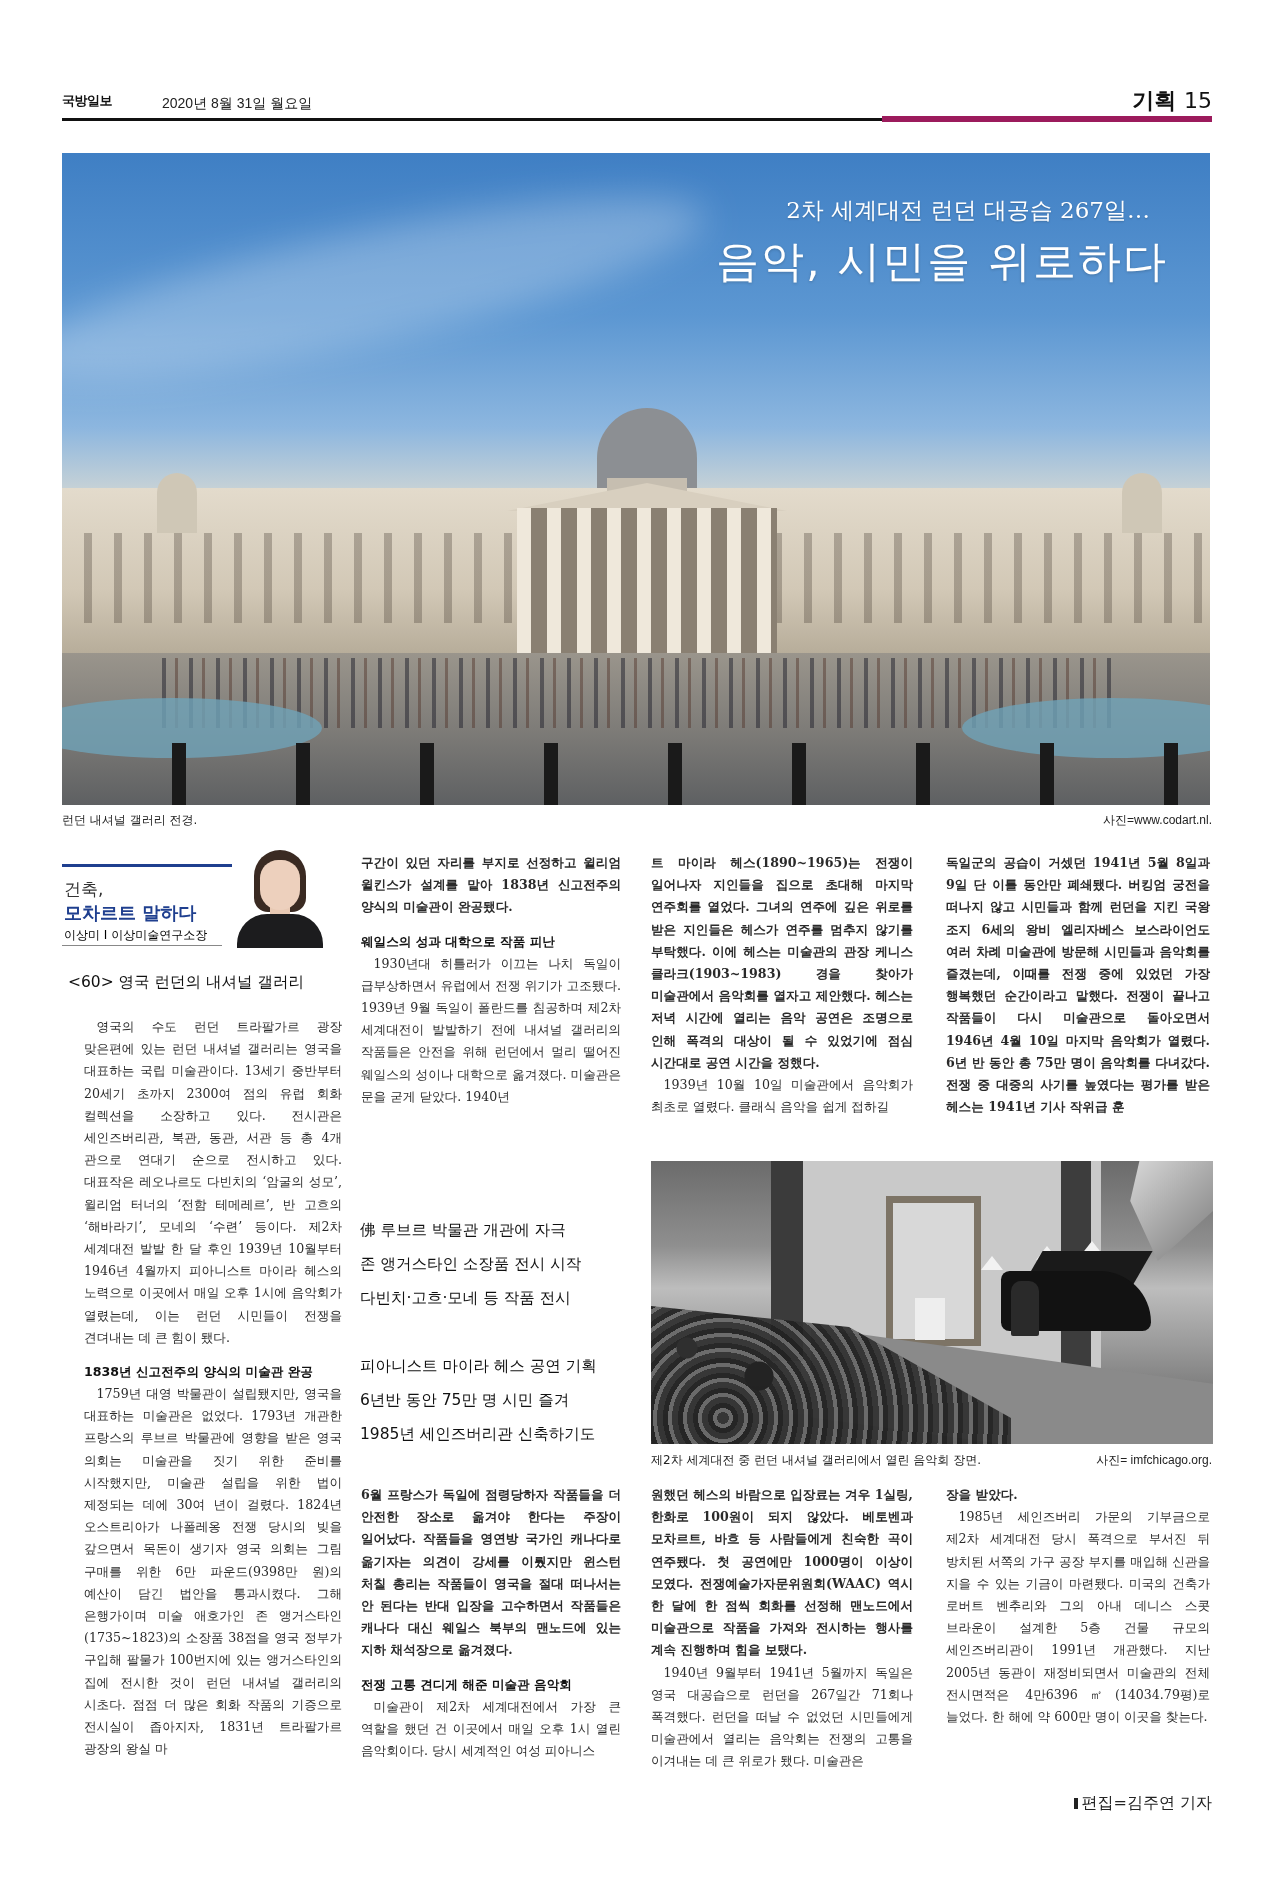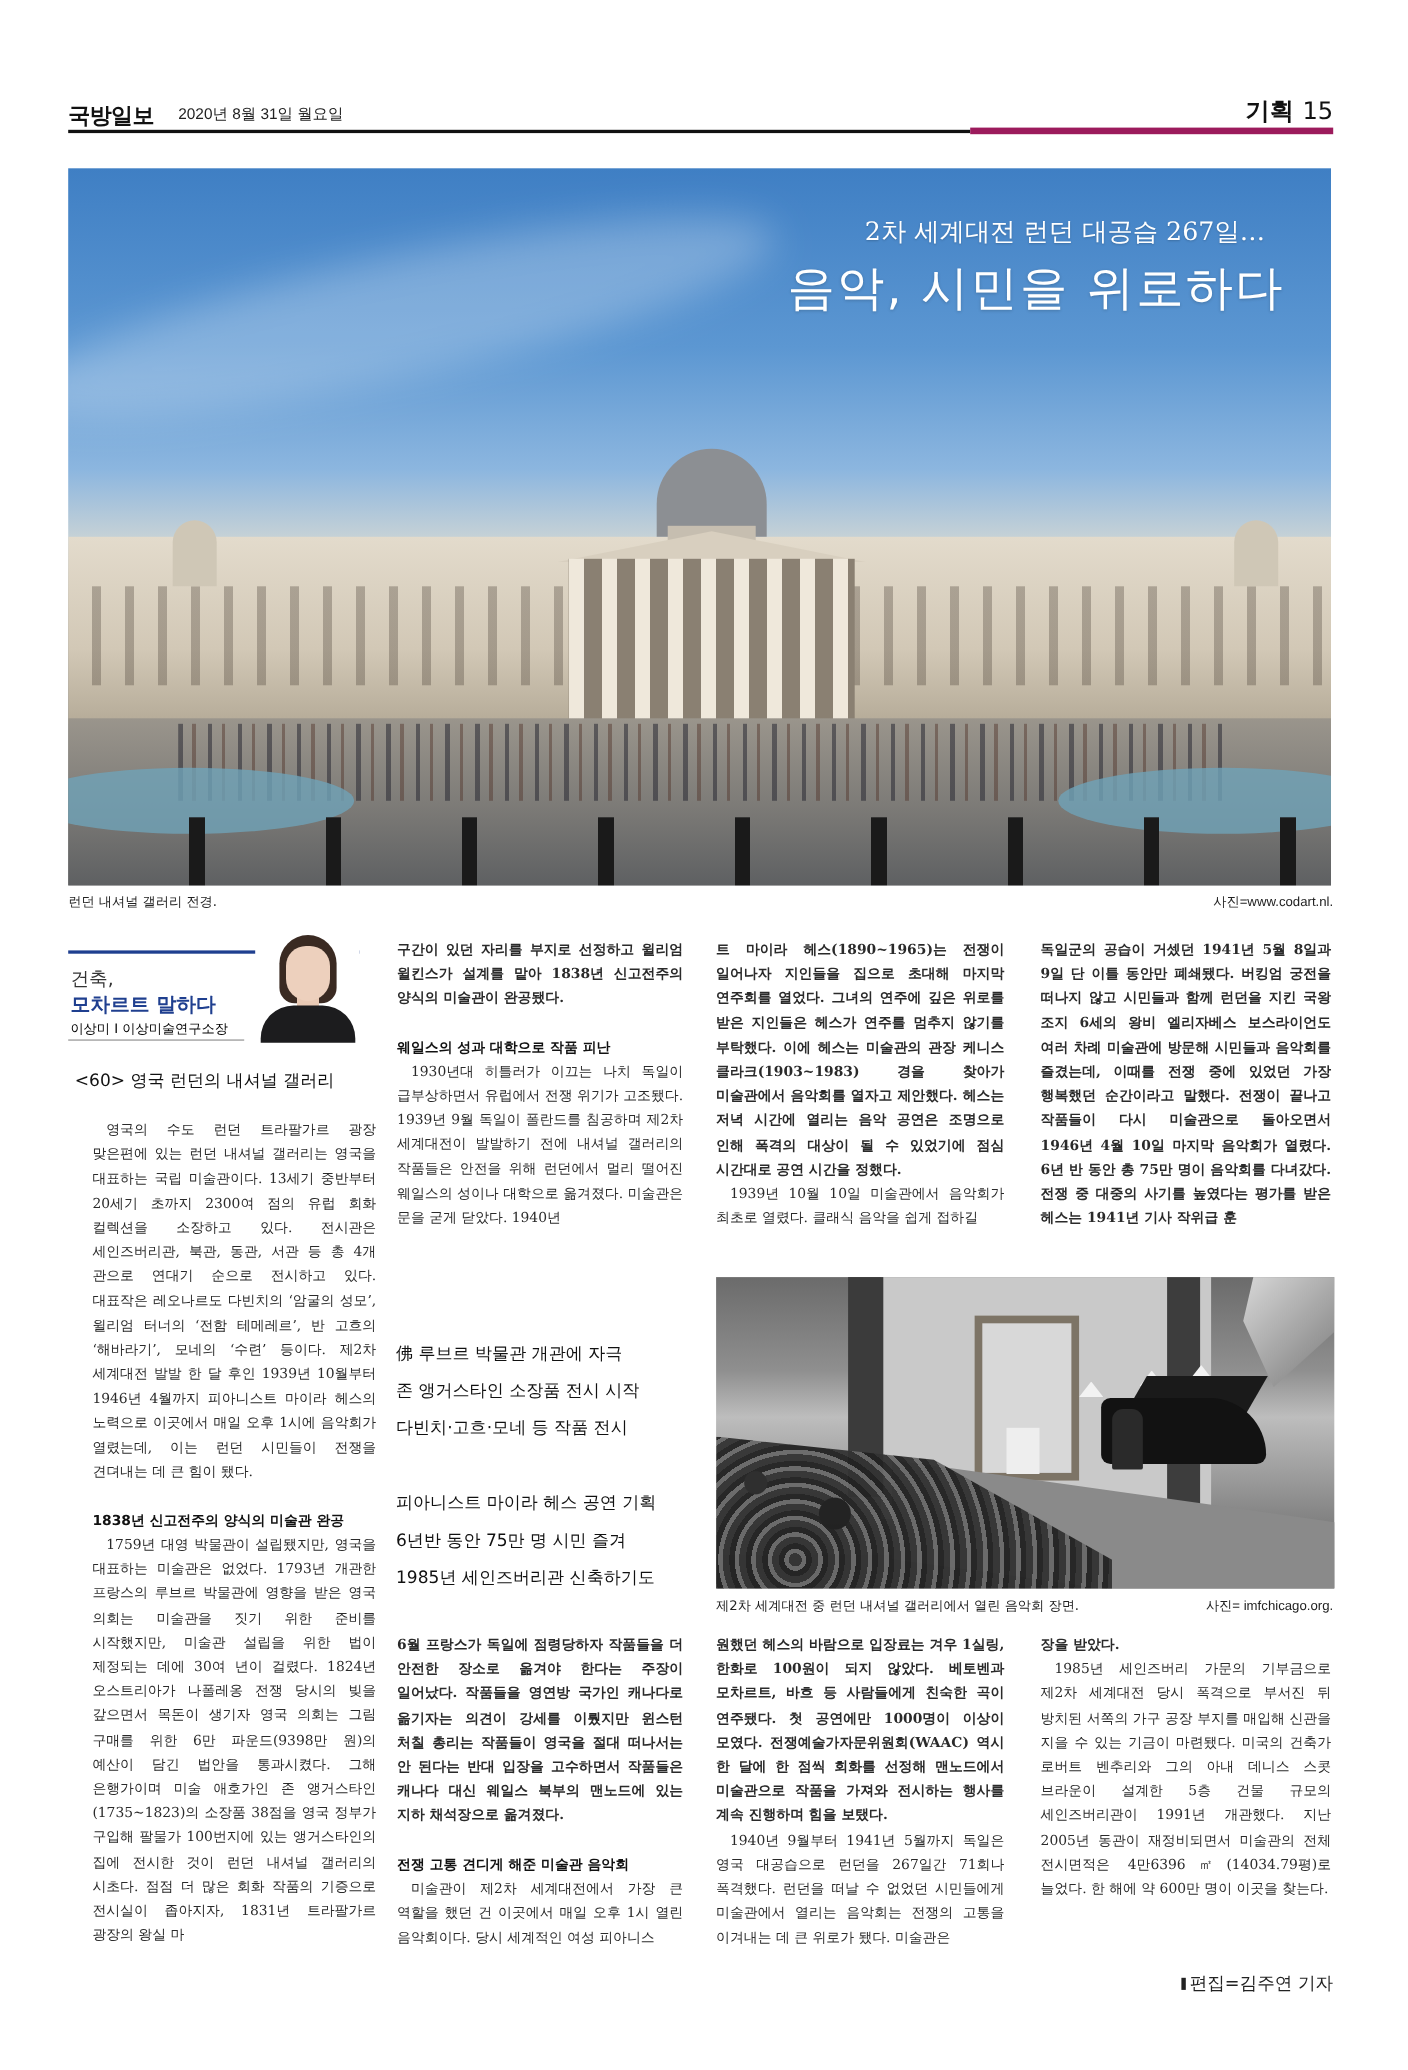--- a/index.html
+++ b/index.html
@@ -1,20 +1,20 @@
 <!DOCTYPE html>
 <html><head>
 <meta charset="utf-8">
 <style>
   * { box-sizing: border-box; margin: 0; padding: 0; }
   html, body { width: 1280px; height: 1882px; background: #ffffff; }
   body { position: relative; font-family: "DejaVu Serif", "Liberation Serif", serif; color: #222; overflow: hidden; }
 
   .masthead { position: absolute; left: 62px; top: 86px; width: 1150px; height: 36px; }
-  .masthead .paper-name { position: absolute; left: 0; top: 6px; font-family: Liberation Mono, monospace; font-weight: bold; font-size: 20px; color: #111; letter-spacing: -0.5px; }
+  .masthead .paper-name { position: absolute; left: 0; top: 6px; font-family: Liberation Mono, monospace; font-weight: bold; font-size: 13px; color: #111; letter-spacing: -0.5px; }
   .masthead .date { position: absolute; left: 100px; top: 9px; font-family: "Liberation Sans", sans-serif; font-size: 14px; color: #222; }
   .masthead .section { position: absolute; right: 0; top: 0; font-family: "DejaVu Sans", sans-serif; font-weight: bold; font-size: 22px; color: #111; }
   .rule-black { position: absolute; left: 62px; top: 118px; width: 820px; height: 3px; background: #111; }
   .rule-accent { position: absolute; left: 882px; top: 116px; width: 330px; height: 6px; background: #9c1b5c; }
 
   .hero { position: absolute; left: 62px; top: 153px; width: 1148px; height: 652px; overflow: hidden;
     background: linear-gradient(180deg, #3f7fc4 0%, #5c97d2 25%, #8cb6df 42%, #c9d3d6 52%, #b9b4a8 60%, #8d8c88 75%, #6e6e6e 100%); }
   .hero .cloud { position: absolute; left: -50px; top: 80px; width: 700px; height: 110px; background: rgba(255,255,255,0.25); border-radius: 50%; transform: rotate(-12deg); filter: blur(18px); }
   .hero .building { position: absolute; left: 0; top: 335px; width: 1148px; height: 170px; background: linear-gradient(180deg, #e3dbcc 0%, #d2c8b6 60%, #b5ab98 100%); }
   .hero .windows { position: absolute; left: 0; top: 380px; width: 1148px; height: 90px;
@@ -46,21 +46,21 @@
   .series .portrait .hair { position: absolute; left: 22px; top: 2px; width: 52px; height: 62px; background: #3a2a22; border-radius: 26px 26px 14px 14px; }
   .series .portrait .face { position: absolute; left: 28px; top: 12px; width: 40px; height: 50px; background: #edd0bd; border-radius: 20px 20px 22px 22px; }
   .series .portrait .body { position: absolute; left: 5px; top: 66px; width: 86px; height: 40px; background: #1c1c1e; border-radius: 30px 30px 0 0; }
   .series .portrait .neck { position: absolute; left: 38px; top: 58px; width: 20px; height: 14px; background: #e8c9b4; }
 
   .article-title { position: absolute; left: 68px; top: 972px; font-family: "DejaVu Sans", sans-serif; font-size: 15.5px; color: #111; }
 
   .col { position: absolute; font-family: "DejaVu Serif", "Liberation Serif", serif; font-size: 12.6px; line-height: 22.2px; color: #2a2a2a; text-align: justify; word-break: keep-all; }
   .col p { text-indent: 1em; }
   .col p.noindent { text-indent: 0; font-weight: bold; }
-  .col h3 { font-family: "DejaVu Sans", sans-serif; font-weight: bold; font-size: 12.6px; color: #111; line-height: 22px; margin-top: 22px; }
+  .col h3 { font-family: "DejaVu Sans", sans-serif; font-weight: bold; font-size: 12.6px; color: #111; line-height: 22px; margin-top: 12px; }
 
   .pullquote { position: absolute; left: 360px; width: 260px; font-family: "DejaVu Sans", sans-serif; font-size: 15.5px; color: #111; line-height: 34px; margin-top: 17px; }
 
   .photo2 { position: absolute; left: 651px; top: 1161px; width: 562px; height: 283px; overflow: hidden;
     background: linear-gradient(180deg, #6b6b6b 0%, #8f8f8f 30%, #bdbdbd 45%, #9a9a9a 65%, #5a5a5a 100%); }
   .photo2 .wall { position: absolute; left: 150px; top: 0; width: 300px; height: 220px; background: #c9c9c9; }
   .photo2 .pillar-l { position: absolute; left: 120px; top: 0; width: 32px; height: 200px; background: #3b3b3b; }
   .photo2 .pillar-r { position: absolute; left: 410px; top: 0; width: 30px; height: 210px; background: #3d3d3d; }
   .photo2 .frame { position: absolute; left: 235px; top: 35px; width: 95px; height: 150px; border: 7px solid #7d7466; background: #d8d8d8; }
   .photo2 .notice { position: absolute; left: 264px; top: 137px; width: 30px; height: 42px; background: #eeeeee; }

